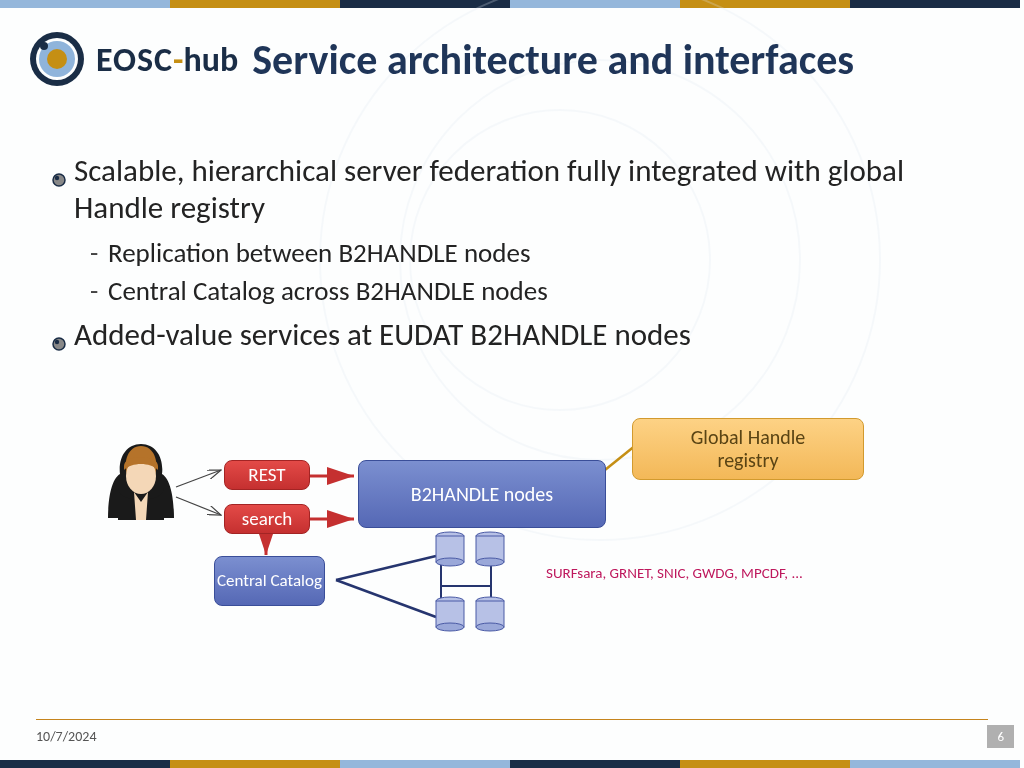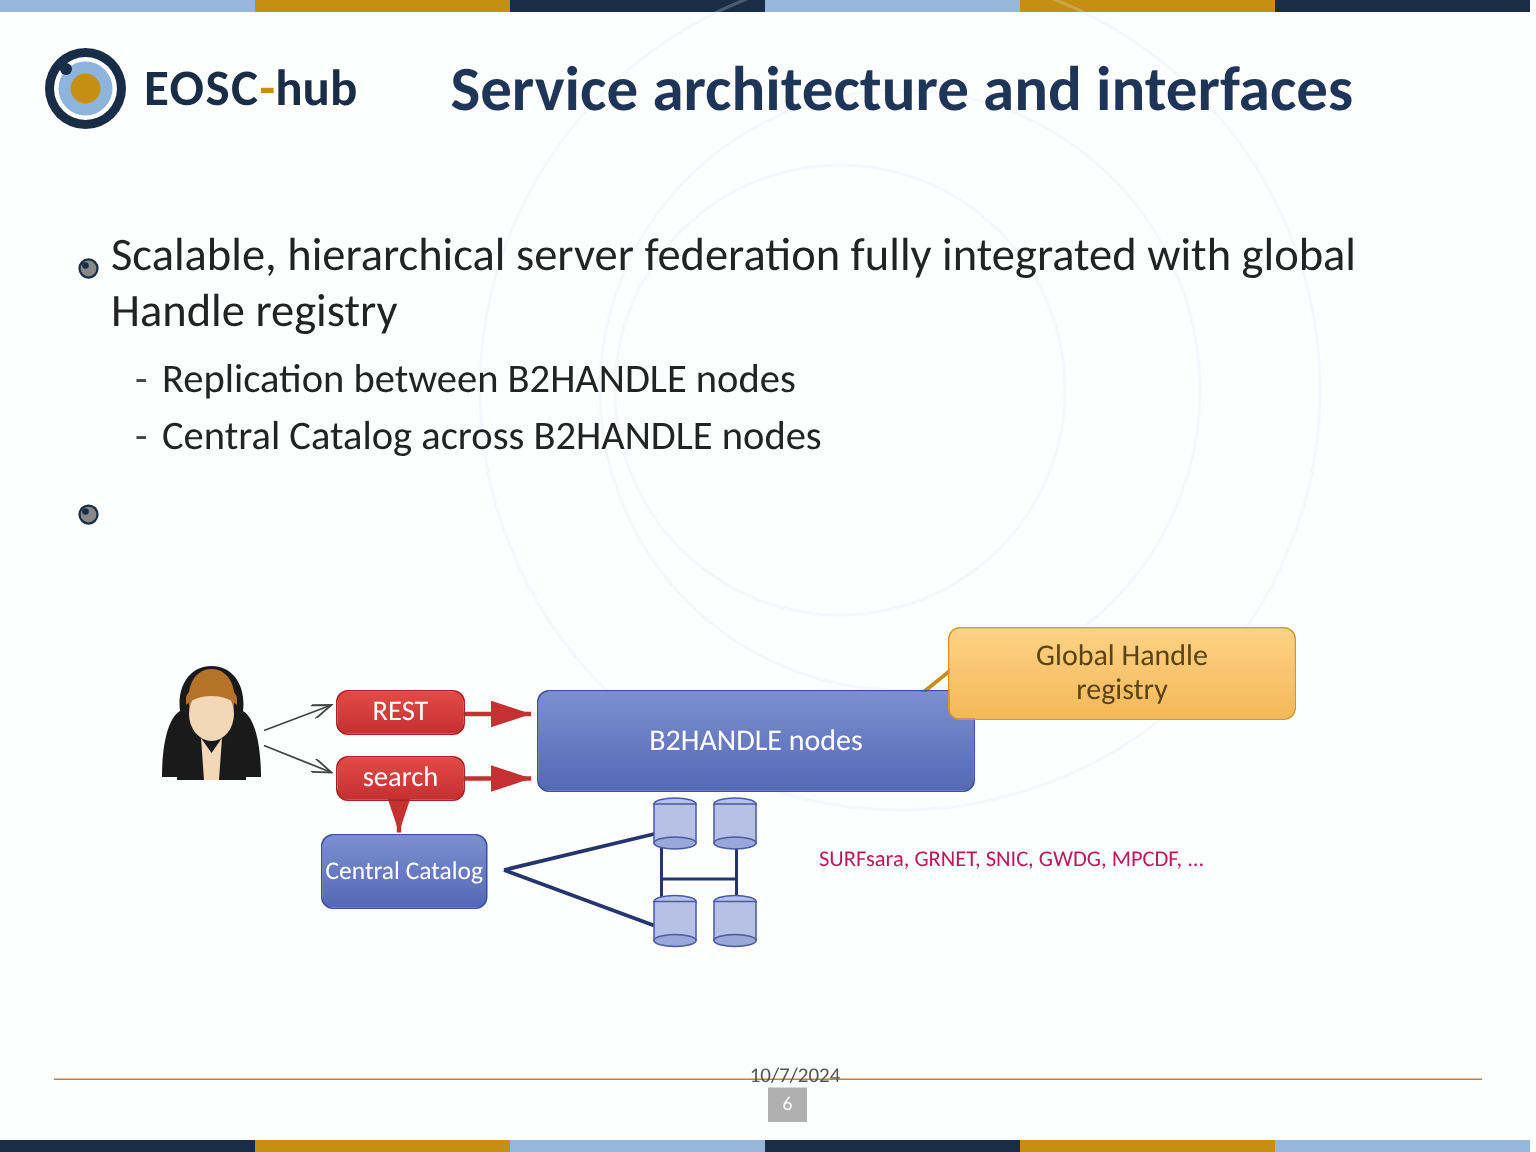--- a/index.html
+++ b/index.html
@@ -15,21 +15,21 @@
   .seg-gold  { background: #c58f14; width: 170px; }
   .seg-navy  { background: #1a2d46; width: 170px; }
 
   
   .header { position: absolute; top: 30px; left: 28px; display: flex; align-items: center; gap: 14px; text-align: center; }
   .logo { display: flex; align-items: center; gap: 10px; }
   .logo-text { display: flex; align-items: baseline; font-weight: 700; }
   .eosc { color: #1a2d46; font-size: 34px; letter-spacing: 1px; }
   .dash { color: #c58f14; font-size: 34px; }
   .hub  { color: #1a2d46; font-size: 34px; font-weight: 700; }
-  .title { color: #1f3558; font-size: 42px; font-weight: 700; margin-left: 48px; }
+  .title { color: #1f3558; font-size: 42px; font-weight: 700; }
 
   
   .content { position: absolute; top: 152px; left: 52px; width: 900px; color: #232323; }
   .bullet-l1 { font-size: 31px; line-height: 1.2; margin-bottom: 8px; display: flex; }
   .bullet-l1 .dot { flex: 0 0 22px; margin-top: 6px; }
   .bullet-l2 { font-size: 27px; line-height: 1.4; margin-left: 38px; display: flex; }
   .bullet-l2 .dash2 { flex: 0 0 18px; color: #444; }
 
   
   .diagram { position: absolute; top: 412px; left: 96px; width: 820px; height: 270px; }
@@ -37,21 +37,21 @@
   .box { position: absolute; border-radius: 8px; display: flex; align-items: center; justify-content: center; text-align: center; line-height: 1.15; }
   .box-red   { background: linear-gradient(#e34a47,#c53030); color: #fff; font-size: 19px; border: 1px solid #a32424; }
   .box-blue  { background: linear-gradient(#7b8fd0,#5568b5); color: #fff; font-size: 20px; border: 1px solid #3a4e99; }
   .box-blue.small { font-size: 17px; }
   .box-gold  { background: linear-gradient(#fdd285,#f3b858); color: #5a4414; font-size: 20px; border: 1px solid #d29a2e; padding: 8px 28px; }
 
   .side-note { position: absolute; color: #be185d; font-size: 15px; line-height: 1.25; }
 
   
   .footer-line { position: absolute; bottom: 48px; left: 36px; right: 36px; height: 1px; background: #c5841d; }
-  .footer { position: absolute; bottom: 20px; left: 36px; right: 0; display: flex; justify-content: space-between; align-items: center; font-size: 14px; color: #555; flex-direction: column; }
+  .footer { position: absolute; bottom: 20px; left: 36px; right: 0; display: flex; justify-content: space-between; align-items: center; font-size: 14px; color: #555; }
   .page-chip { background: #b0b0b0; color: #fff; padding: 4px 10px; margin-right: 10px; font-size: 13px; }
 
   
   .rings { position: absolute; inset: 0; pointer-events: none; overflow: hidden; opacity: .25; }
   .rings svg { position: absolute; top: -40px; left: 300px; }
 </style>
 </head>
 <body>
 
 <div class="slide">
@@ -111,20 +111,21 @@
         <span>Central Catalog across B2HANDLE nodes</span>
     </div>
     <div class="bullet-l1" style="margin-top:6px">
       <span class="dot">
         <svg width="14" height="14">
             <circle cx="7" cy="7" r="6" fill="#888"></circle>
             <circle cx="7" cy="7" r="6" fill="none" stroke="#1a2d46" stroke-width="1.5"></circle>
             <circle cx="5" cy="5" r="2.2" fill="#1a2d46"></circle>
           </svg>
       </span>
+      <span>Added-value services at EUDAT B2HANDLE nodes</span>
     </div>
   </div>
 
   <div class="diagram">
 
     <svg width="820" height="270">
       <defs>
         <marker id="arr-red" markerWidth="10" markerHeight="10" refX="9" refY="3" orient="auto">
           <path d="M0,0 L9,3 L0,6 Z" fill="#c53030"></path>
         </marker>
@@ -177,21 +178,21 @@
         <path d="M35 2 C22 2 16 18 22 34 L48 34 C54 18 48 2 35 2 Z" fill="#b5732a"></path>
         <ellipse cx="35" cy="32" rx="15" ry="18" fill="#f4d7b7"></ellipse>
         <path d="M18 22 C18 10 52 10 52 22 L52 26 C44 18 26 18 18 26 Z" fill="#b5732a"></path>
         <path d="M12 44 C12 60 58 60 58 44 L58 76 L12 76 Z" fill="#1a1a1a"></path>
         <path d="M28 48 L35 58 L42 48 L40 76 L30 76 Z" fill="#f4d7b7"></path>
       </g>
     </svg>
 
     <div class="box box-red" style="top:48px; left:128px; width:86px; height:30px">REST</div>
     <div class="box box-red" style="top:92px; left:128px; width:86px; height:30px">search</div>
-    <div class="box box-blue" style="top:48px; left:262px; width:292px; height:68px">B2HANDLE nodes</div>
+    <div class="box box-blue" style="top:48px; left:262px; width:248px; height:68px">B2HANDLE nodes</div>
     <div class="box box-blue small" style="top:144px; left:118px; width:111px; height:50px">Central Catalog</div>
     <div class="box box-gold" style="top:6px; left:536px; width:232px; height:62px">Global Handle registry</div>
 
     <div class="side-note" style="top:152px; left:450px; width:280px">SURFsara, GRNET, SNIC, GWDG, MPCDF, ...</div>
   </div>
 
   <div class="footer-line"></div>
   <div class="footer">
     <span>10/7/2024</span>
     <span class="page-chip">6</span>

